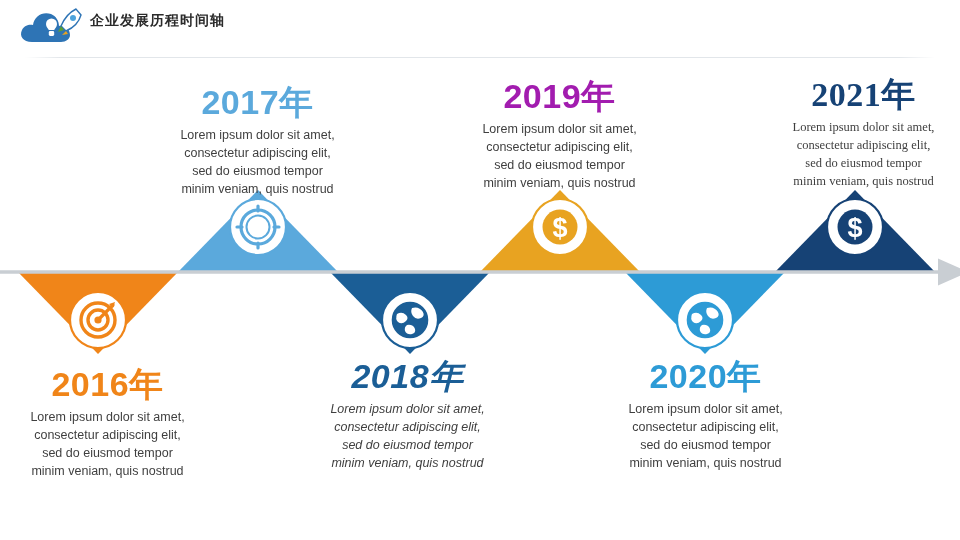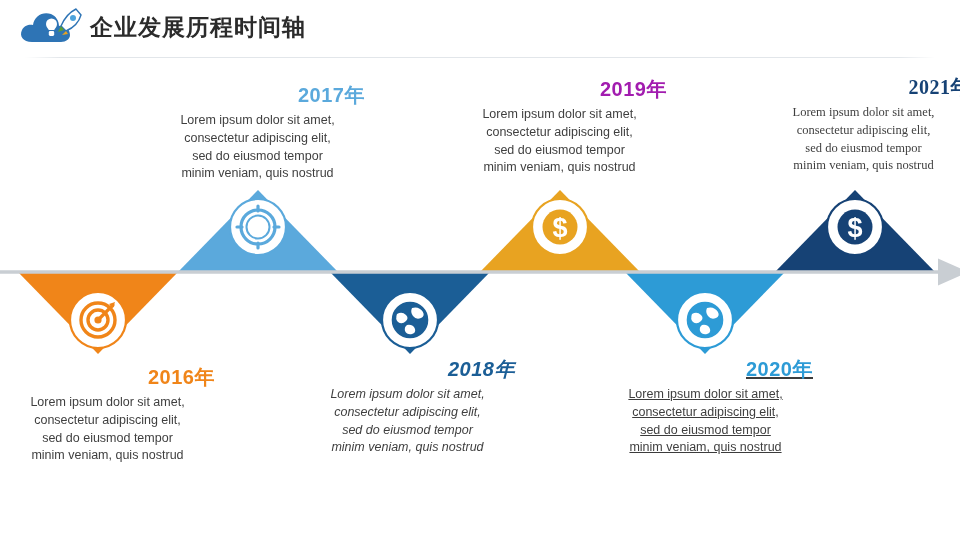--- a/index.html
+++ b/index.html
@@ -23,21 +23,21 @@
     width: 960px; height: 58px;
   }
   #logo {
     position: absolute;
     left: 18px; top: 6px;
     width: 66px; height: 42px;
   }
   #header-title {
     position: absolute;
     left: 90px; top: 12px;
-    font-size: 23px;
+    font-size: 14px;
     font-weight: bold;
     letter-spacing: 1px;
     color: #2b2b2b;
     white-space: nowrap;
   }
   #header-divider {
     position: absolute;
     left: 25px; top: 57px;
     width: 910px; height: 1px;
     background: linear-gradient(to right, #ffffff 0%, #e2e6ea 4%, #e2e6ea 96%, #ffffff 100%);
@@ -54,26 +54,25 @@
     left: 0; top: 0;
   }
 
   
   .block {
     position: absolute;
     width: 215px;
     text-align: center;
   }
   .block .year {
-    font-size: 20px;
+    font-size: 34px;
     font-weight: bold;
     letter-spacing: 0.5px;
     line-height: 1.1;
     margin-bottom: 6px;
-    text-align: right;
   }
   .block .desc {
     font-size: 12.5px;
     line-height: 1.42;
     color: #3f3f3f;
     white-space: pre-line;
   }
   .block.top   { }
   .block.bottom{ }
 </style>
@@ -228,19 +227,19 @@
 </div>
 
 <div class="block bottom" style="left:300px; top:358px;font-style:italic;">
   <div class="year" style="color:#1B5E96;">2018年</div>
   <div class="desc">Lorem ipsum dolor sit amet,
 consectetur adipiscing elit,
 sed do eiusmod tempor
 minim veniam, quis nostrud</div>
 </div>
 
-<div class="block bottom" style="left:598px; top:358px;text-decoration:underline;">
+<div class="block bottom" style="left:598px; top:358px;">
   <div class="year" style="color:#2D9BD6;">2020年</div>
   <div class="desc">Lorem ipsum dolor sit amet,
 consectetur adipiscing elit,
 sed do eiusmod tempor
 minim veniam, quis nostrud</div>
 </div>
 
 </body></html>

